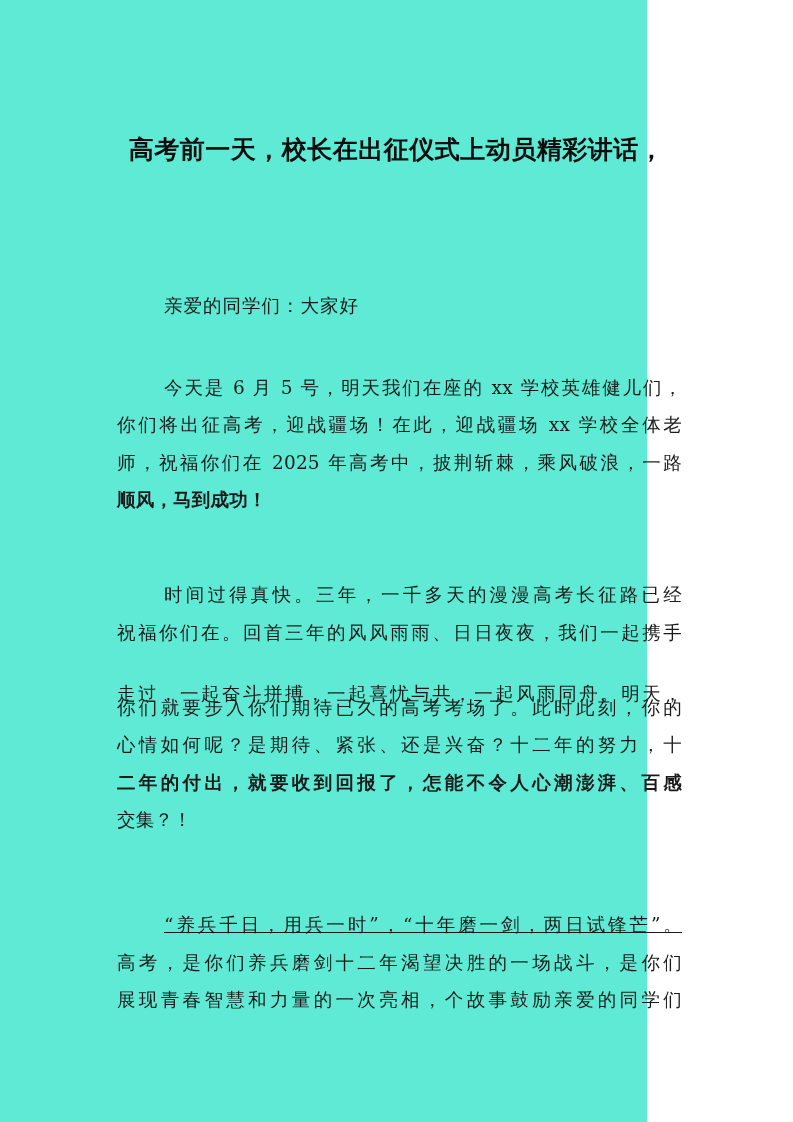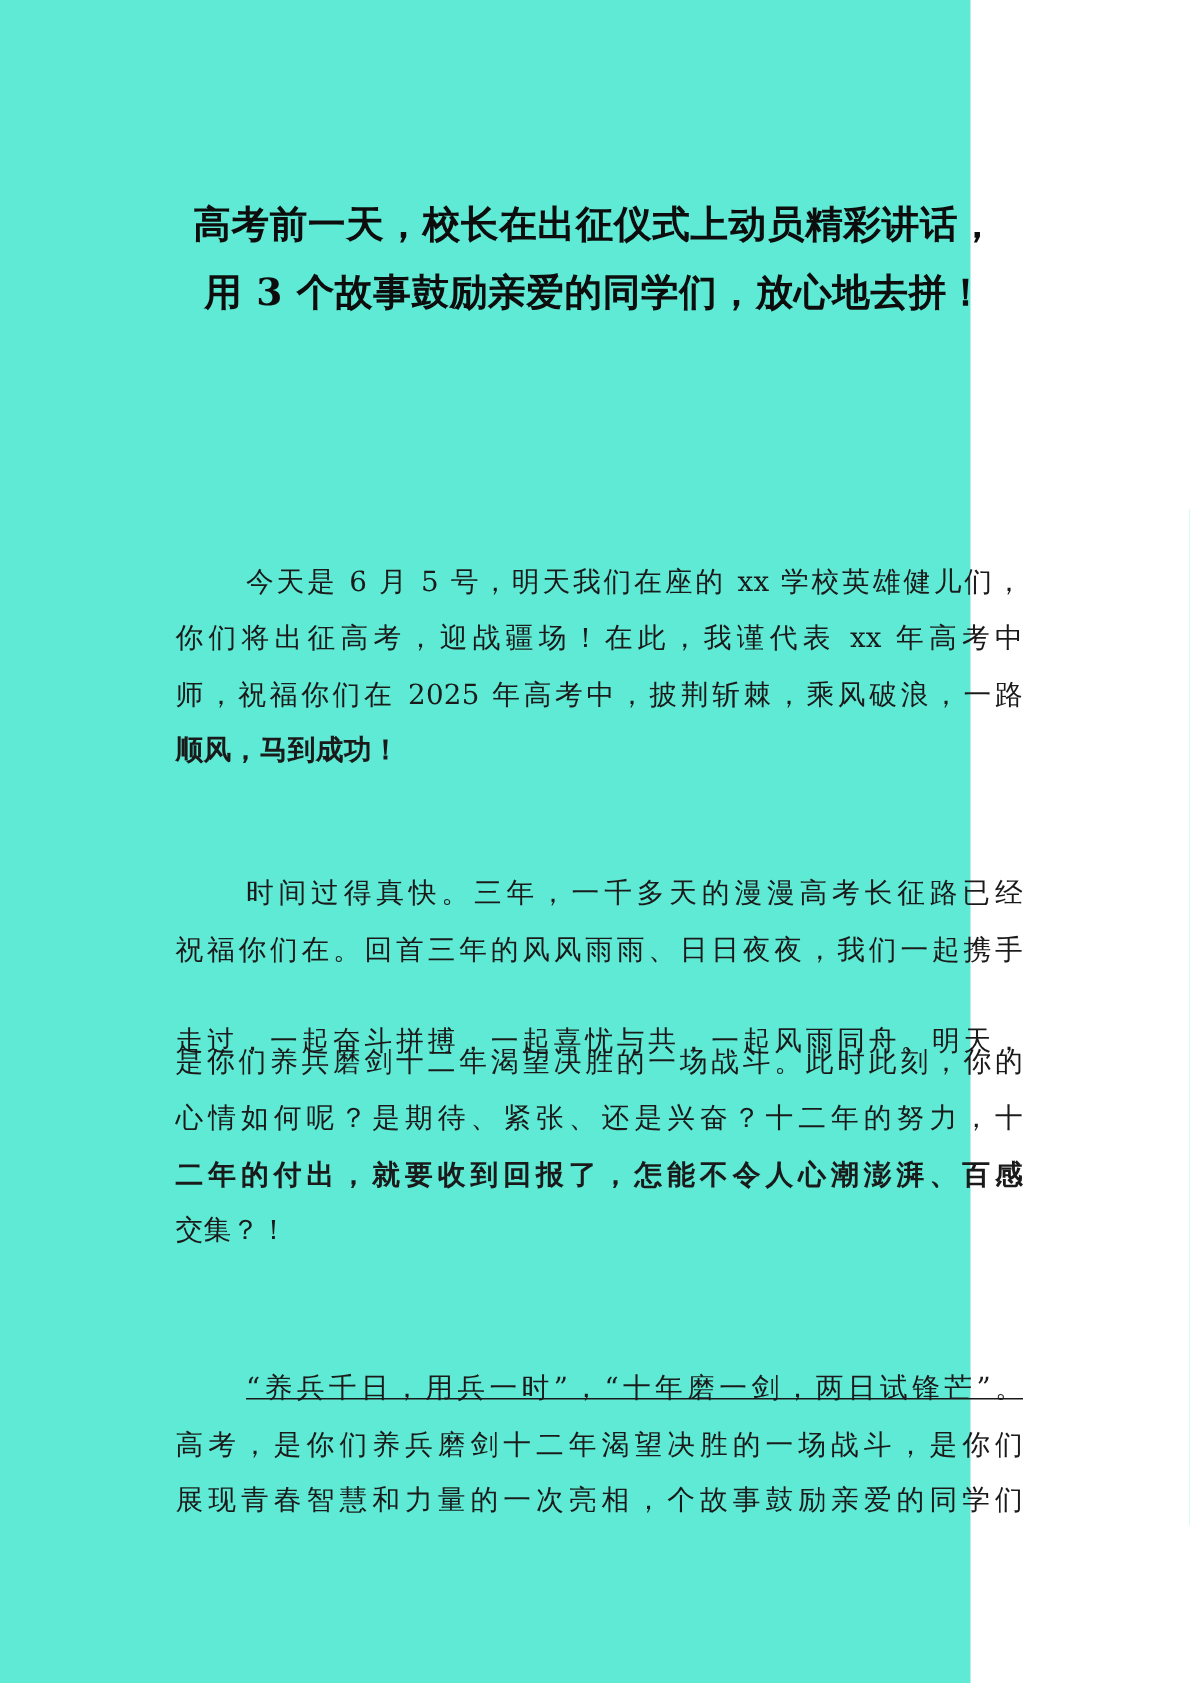--- a/index.html
+++ b/index.html
@@ -15,35 +15,35 @@
   .line.first { left: 164px; width: 518px; }
   .line.last { text-align-last: left; }
   .greet { position: absolute; left: 164px; font-size: 18.5px; color: #1a1a1a; white-space: nowrap; letter-spacing: 1px; }
 </style>
 </head>
 <body>
 
 <div class="page">
 
   <div class="title-line" style="top:133px;">高考前一天，校长在出征仪式上动员精彩讲话，</div>
-  <div class="title-line" style="top:178px;">用 3 个故事鼓励亲爱的同学们，放心地去拼！</div>
 
+  <div class="greet" style="top:293px;">亲爱的同学们：大家好</div>
 
   <div>
     <div class="line first" style="top:375px;">今天是 6 月 5 号，明天我们在座的 xx 学校英雄健儿们，</div>
-    <div class="line" style="top:412px;">你们将出征高考，迎战疆场！在此，我谨代表 xx 年高考中</div>
+    <div class="line" style="top:412px;">你们将出征高考，迎战疆场！在此，迎战疆场 xx 学校全体老</div>
     <div class="line" style="top:450px;">师，祝福你们在 2025 年高考中，披荆斩棘，乘风破浪，一路</div>
     <div class="line last" style="top:487px;font-weight:bold;">顺风，马到成功！</div>
   </div>
 
   <div>
     <div class="line first" style="top:582px;">时间过得真快。三年，一千多天的漫漫高考长征路已经</div>
     <div class="line" style="top:620px;">祝福你们在。回首三年的风风雨雨、日日夜夜，我们一起携手</div>
     <div class="line" style="top:657px;margin-top:24px;">走过，一起奋斗拼搏，一起喜忧与共，一起风雨同舟。明天，</div>
-    <div class="line" style="top:695px;">是你们养兵磨剑十二年渴望决胜的一场战斗。此时此刻，你的</div>
+    <div class="line" style="top:695px;">你们就要步入你们期待已久的高考考场了。此时此刻，你的</div>
     <div class="line" style="top:732px;">心情如何呢？是期待、紧张、还是兴奋？十二年的努力，十</div>
     <div class="line" style="top:770px;font-weight:bold;">二年的付出，就要收到回报了，怎能不令人心潮澎湃、百感</div>
     <div class="line last" style="top:807px;">交集？！</div>
   </div>
 
   <div>
     <div class="line first" style="top:912px;text-decoration:underline;">“养兵千日，用兵一时”，“十年磨一剑，两日试锋芒”。</div>
     <div class="line" style="top:950px;">高考，是你们养兵磨剑十二年渴望决胜的一场战斗，是你们</div>
     <div class="line" style="top:987px;">展现青春智慧和力量的一次亮相，个故事鼓励亲爱的同学们</div>
   </div>

